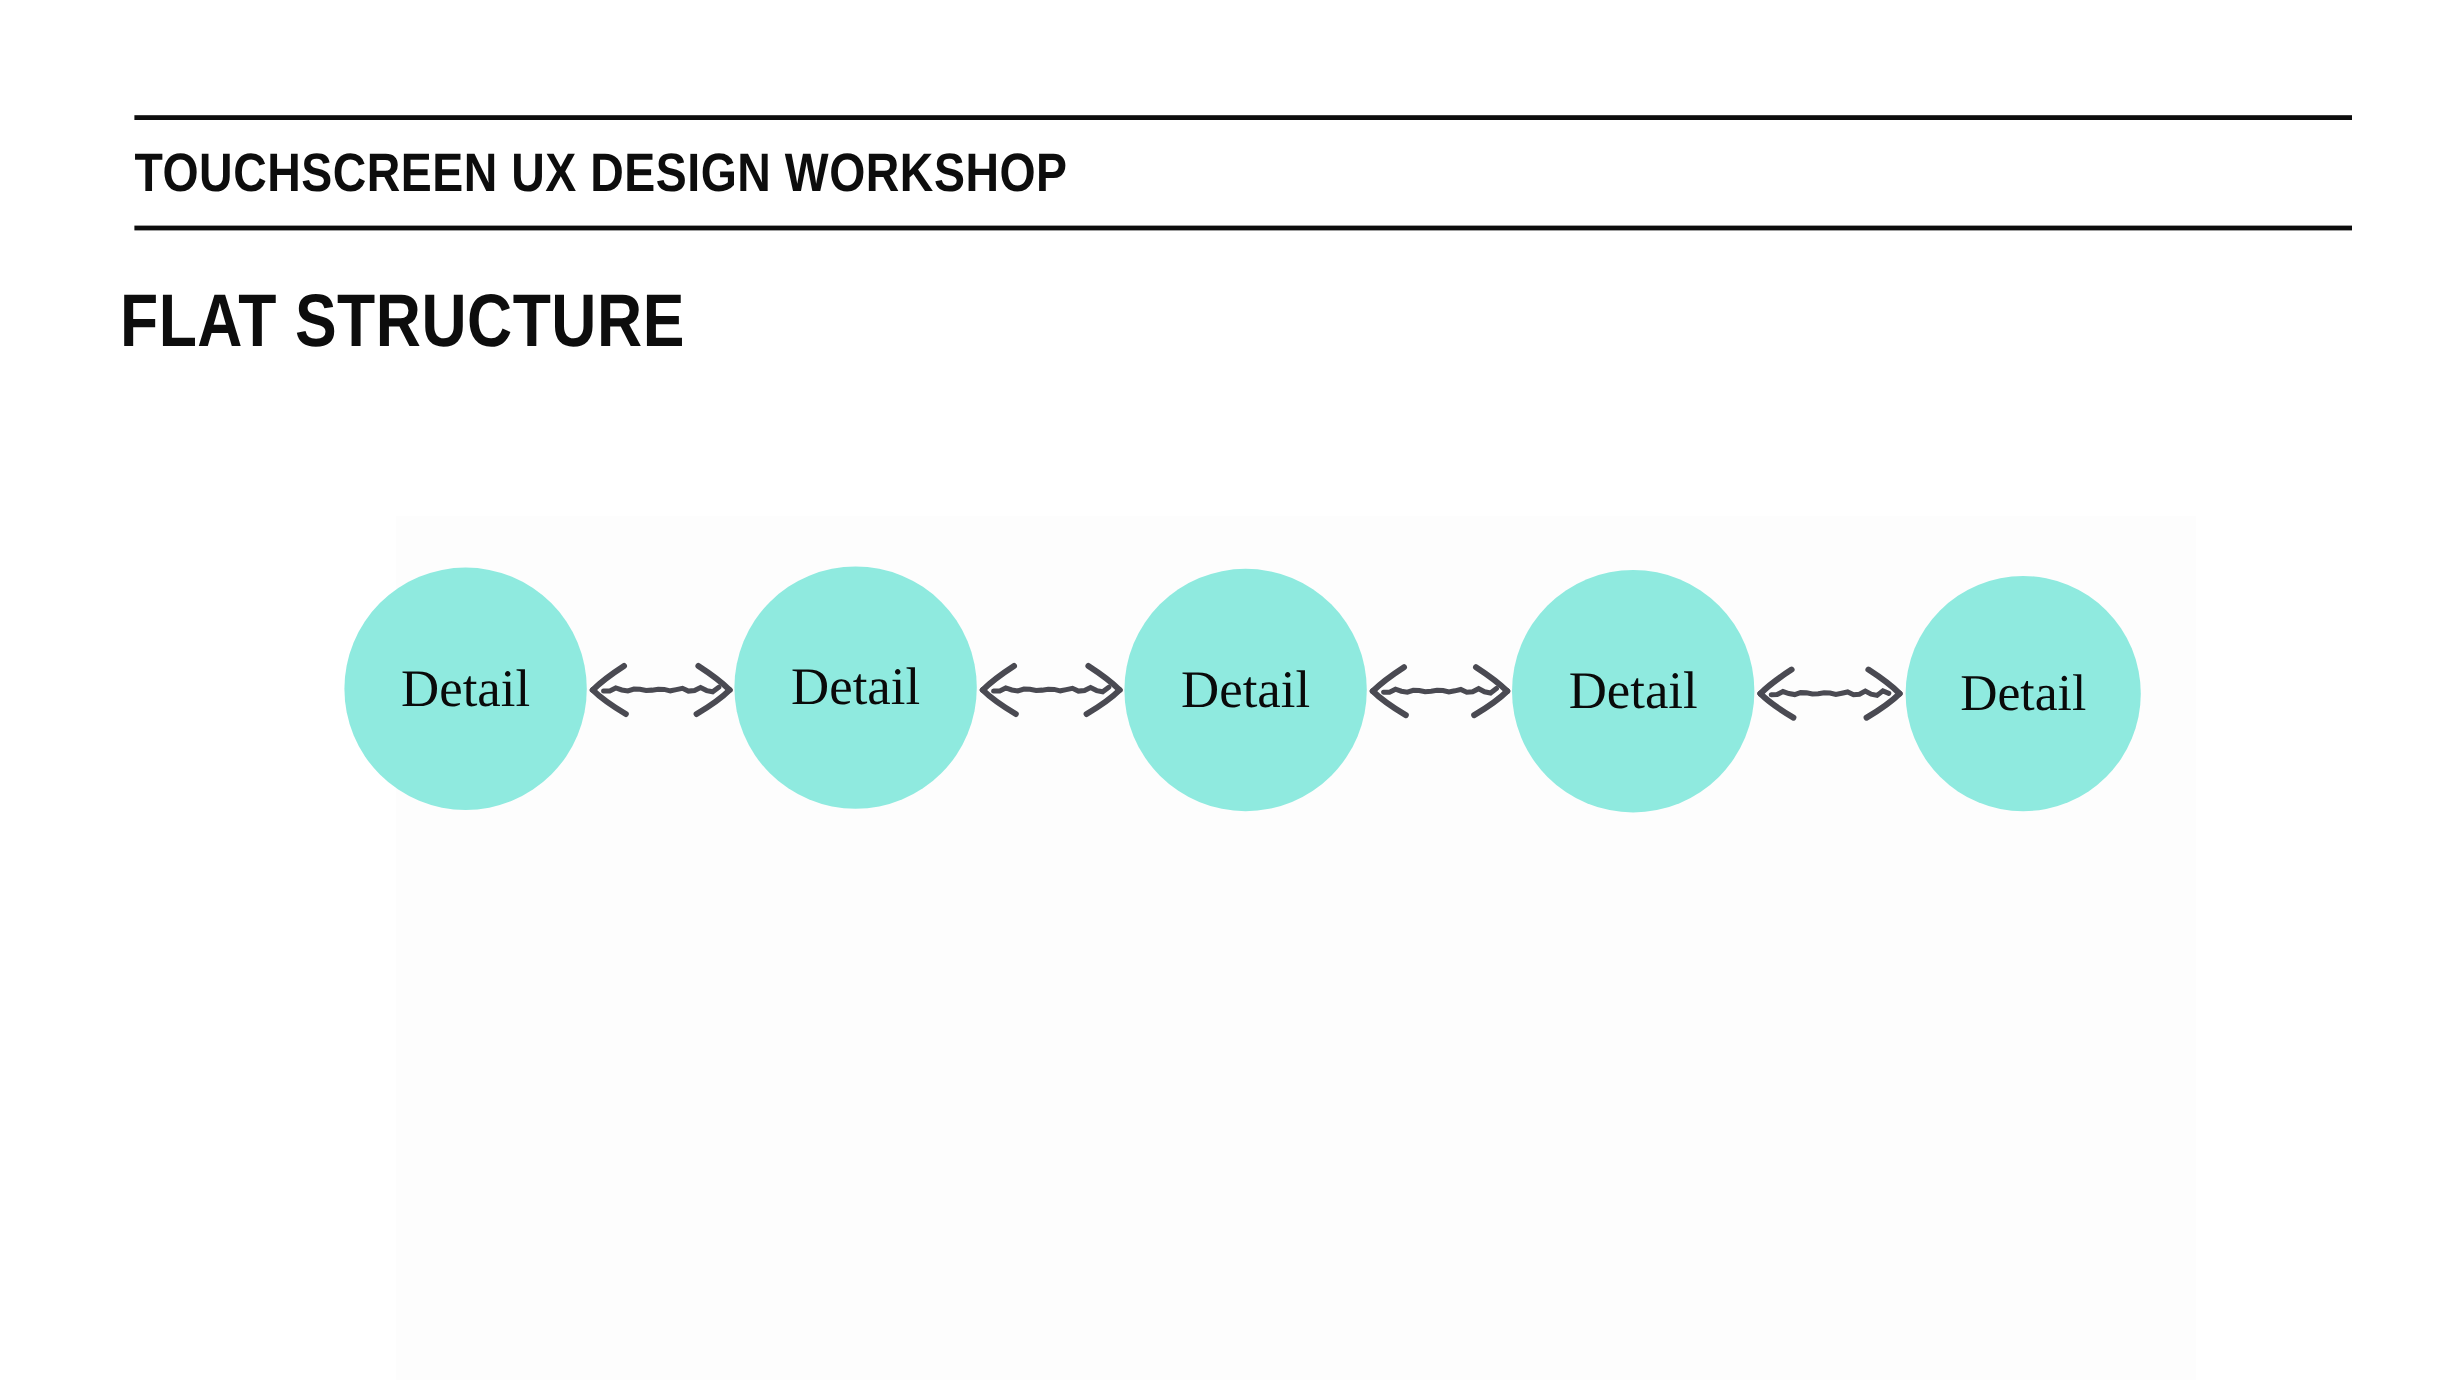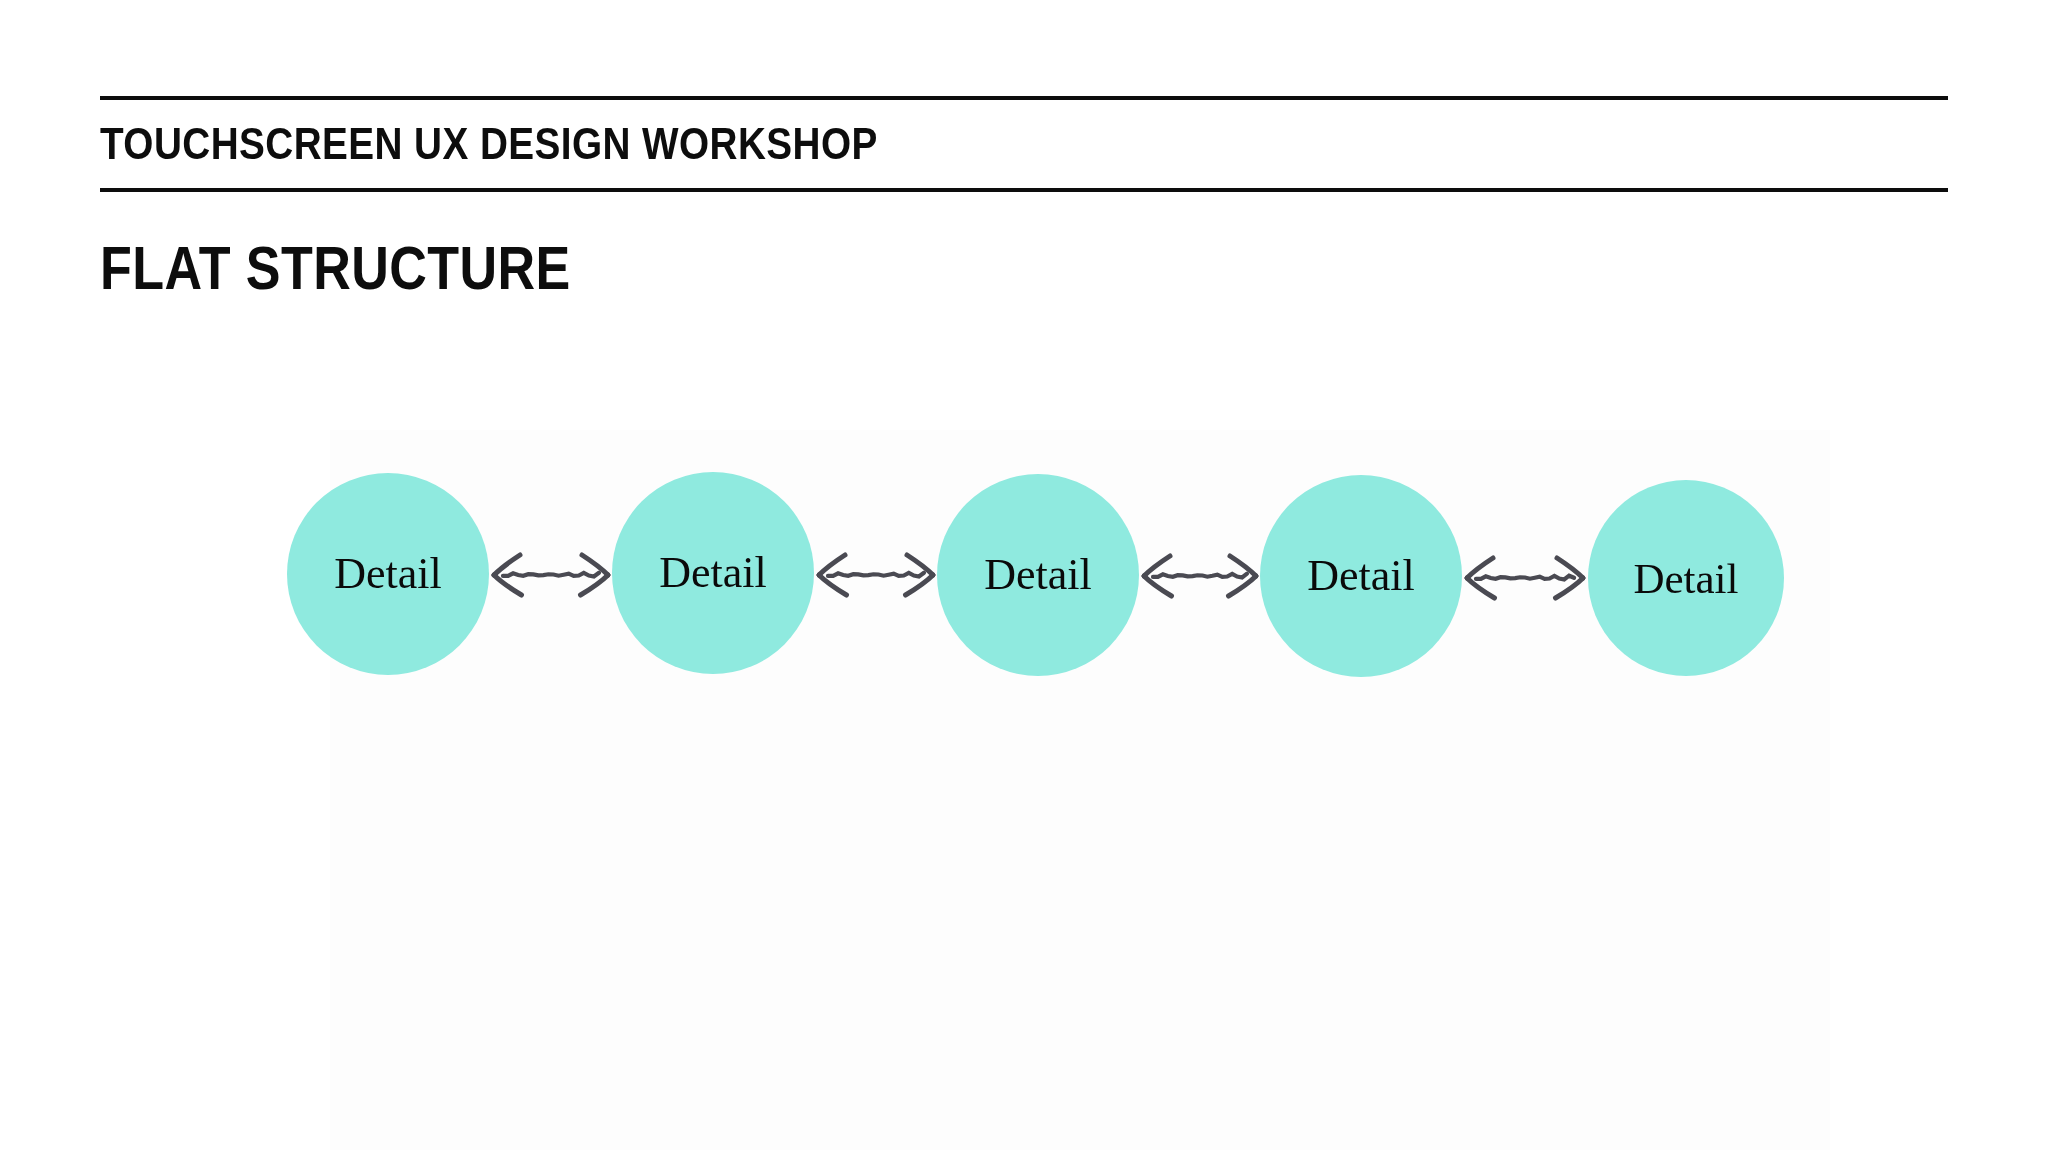--- a/index.html
+++ b/index.html
@@ -30,21 +30,21 @@
     top: 430px;
     width: 1500px;
     height: 720px;
     background: #fdfdfd;
     pointer-events: none;
   }
 
   
   .header-block {
     position: absolute;
-    left: 100px;
+    left: 112px;
     top: 96px;
     width: 1848px;
   }
   .rule {
     width: 100%;
     height: 4px;
     background: #0d0d0d;
   }
   .rule-bottom {
     margin-top: 0;

